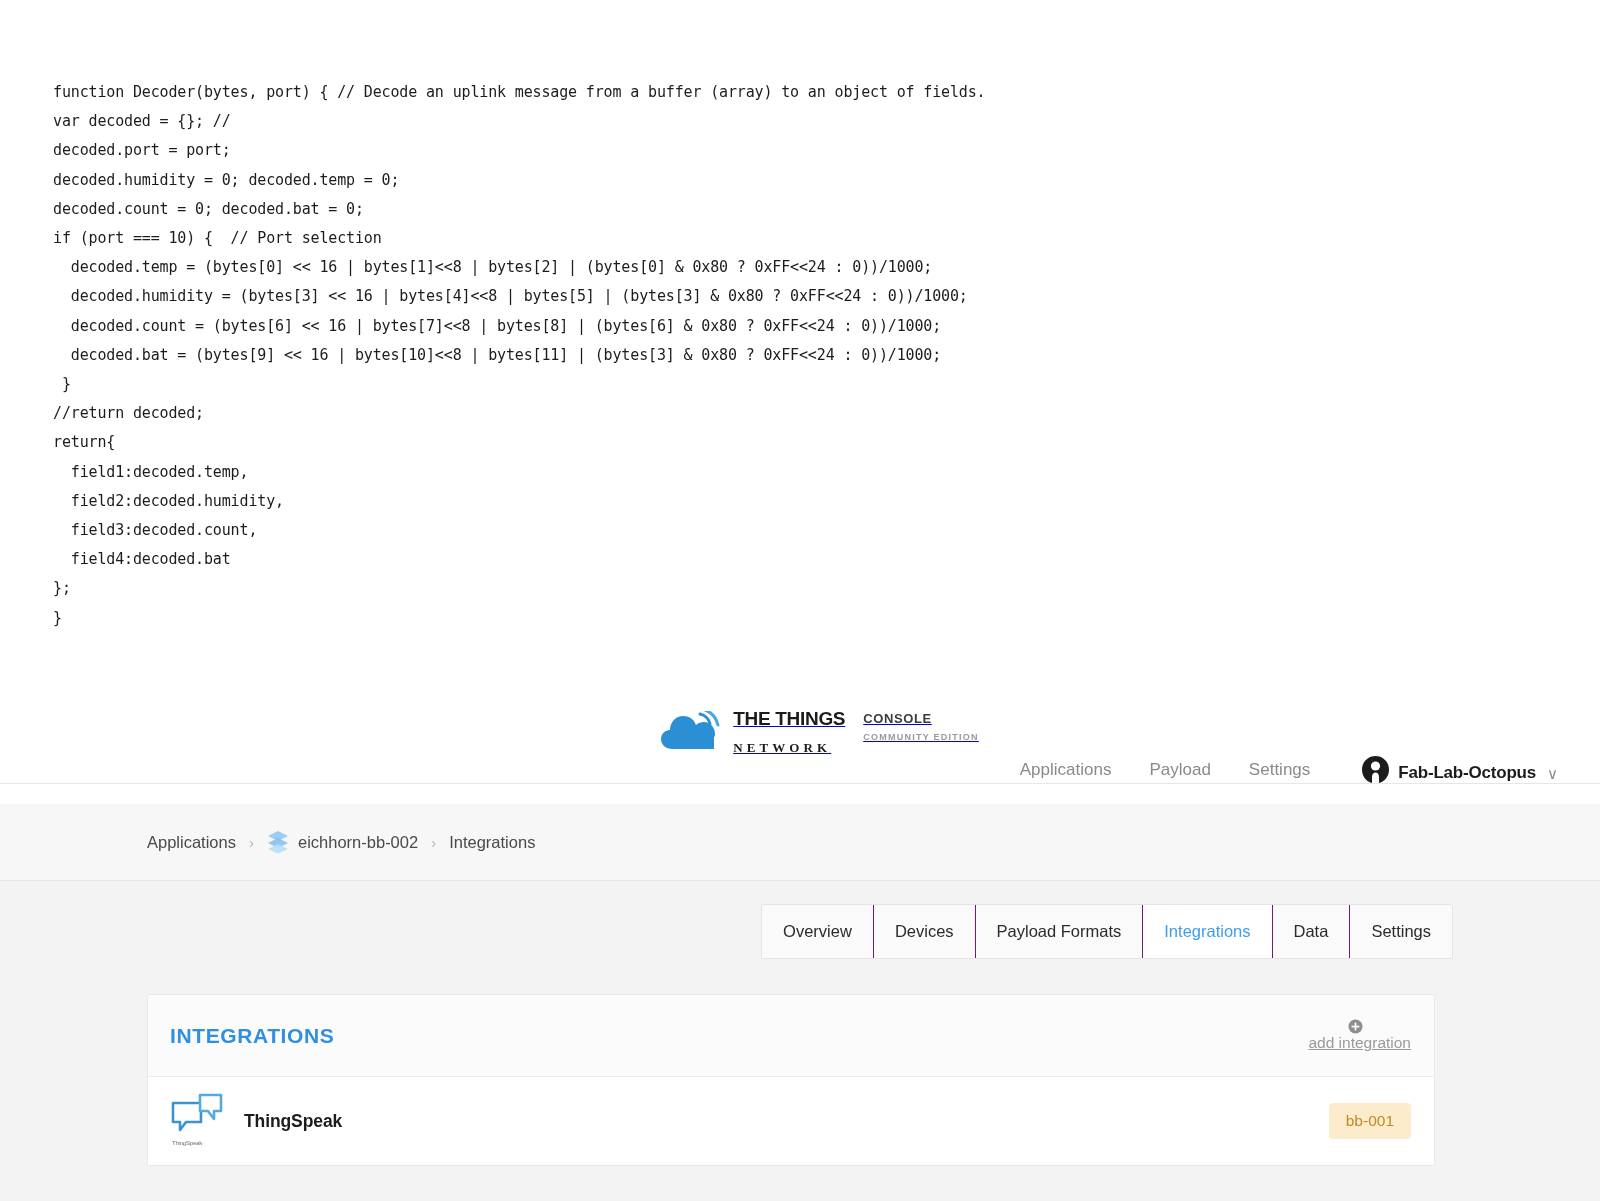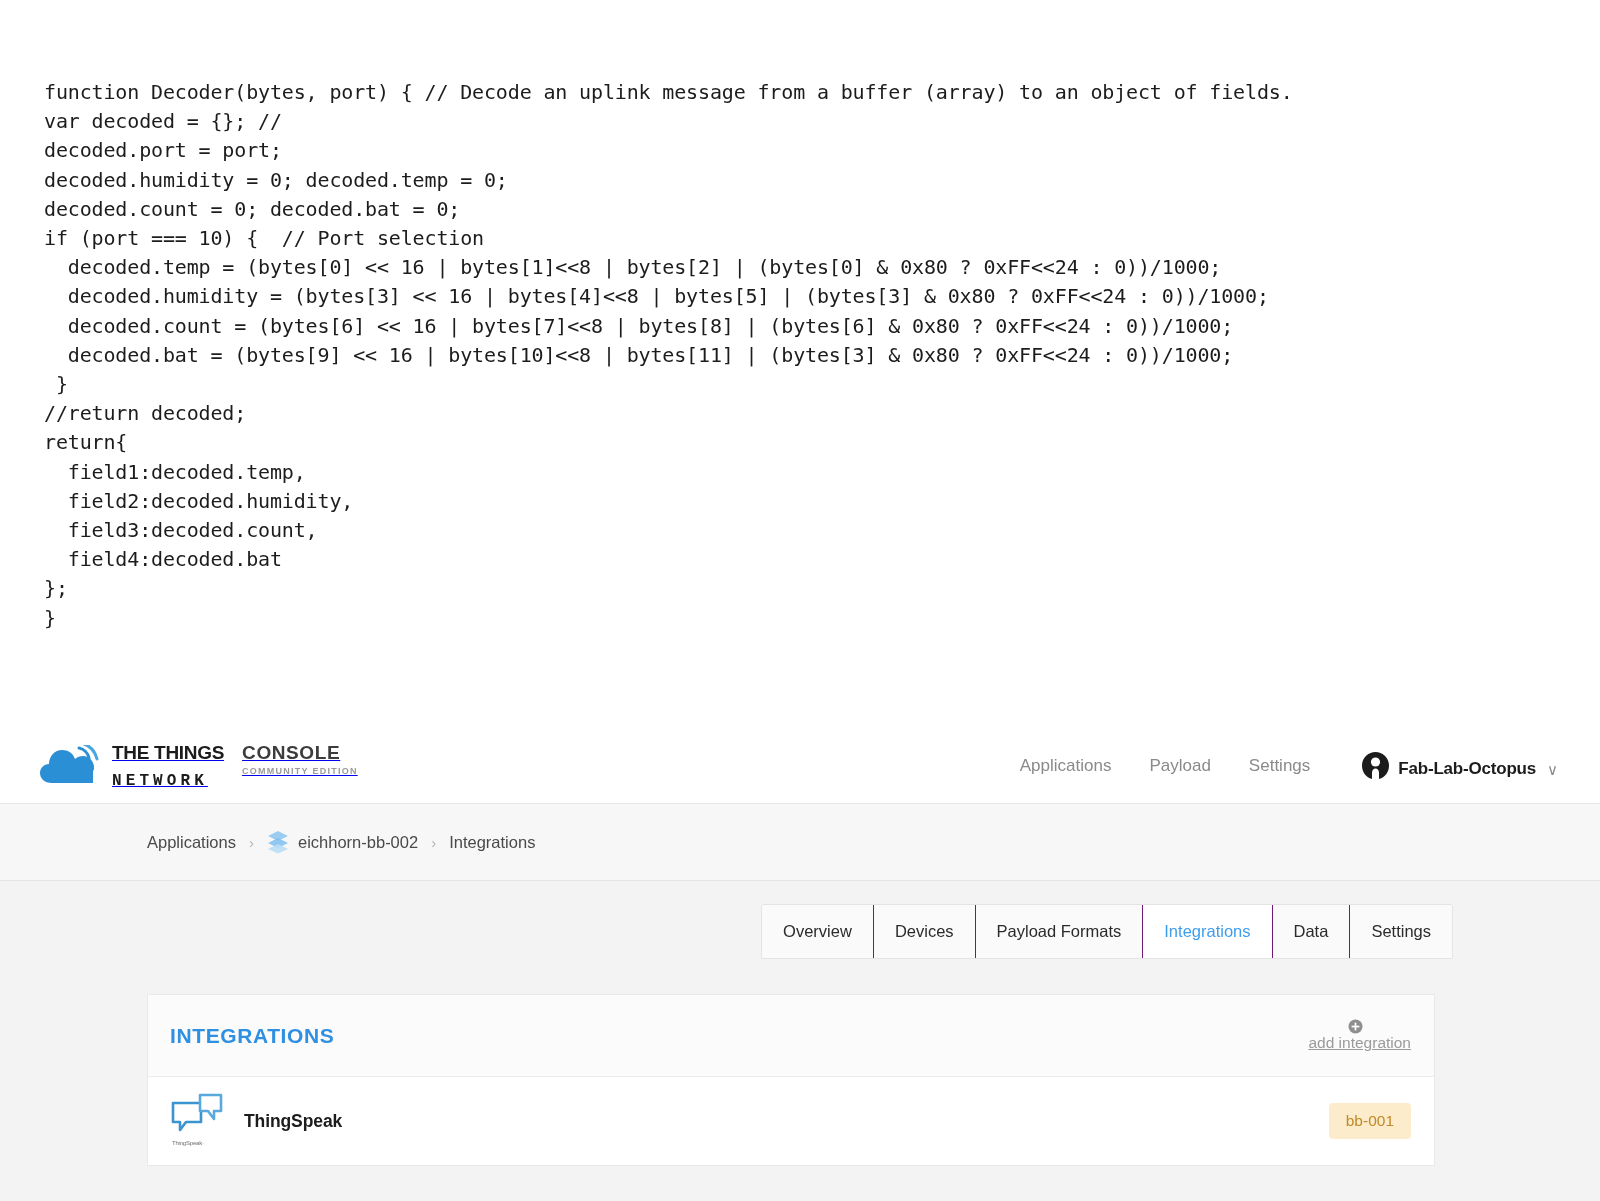--- a/index.html
+++ b/index.html
@@ -19,45 +19,46 @@
   
   .code-region {
     position: absolute;
     left: 0; top: 0;
     width: 1600px;
     height: 715px;
     background: #ffffff;
   }
   .code-block {
     position: absolute;
-    left: 44px;
+    left: 53px;
     top: 78px;
     font-family: "DejaVu Sans Mono", "Liberation Mono", monospace;
-    font-size: 20px;
+    font-size: 15px;
     line-height: 29.2px;
     color: #1c1c1c;
     white-space: pre;
     letter-spacing: -0.15px;
   }
   .code-line {
     white-space: pre;
     min-height: 29.2px;
   }
 
   
   .ttn-header {
     position: absolute;
     left: 0;
-    top: 728px;
+    top: 708px;
     width: 1600px;
     height: 75px;
     background: #ffffff;
     border-bottom: 1px solid #e6e6e6;
     display: flex;
     align-items: center;
+    flex-direction: column;
   }
   .logo-wrap {
     display: flex;
     align-items: center;
     margin-left: 40px;
     height: 100%;
   }
   .cloud-icon {
     width: 62px;
     height: 42px;
@@ -76,36 +77,36 @@
   }
   .logo-ttn .l1 {
     font-family: "Liberation Sans", sans-serif;
     font-weight: bold;
     font-size: 19px;
     letter-spacing: -0.3px;
     color: #1c1c1c;
     line-height: 19px;
   }
   .logo-ttn .l2 {
-    font-family: Liberation Mono, monospace;
-    font-weight: bold;
-    font-size: 16px;
+    font-family: Liberation Serif, serif;
+    font-weight: bold;
+    font-size: 13px;
     letter-spacing: 4.1px;
     color: #1c1c1c;
     line-height: 15px;
     margin-top: 12px;
   }
   .logo-console {
     display: flex;
     flex-direction: column;
   }
   .logo-console .c1 {
     font-family: "Liberation Sans", sans-serif;
     font-weight: bold;
-    font-size: 19px;
+    font-size: 13px;
     letter-spacing: 0.6px;
     color: #3c3c3c;
     line-height: 19px;
   }
   .logo-console .c2 {
     font-family: "Liberation Sans", sans-serif;
     font-weight: bold;
     font-size: 9px;
     letter-spacing: 1.25px;
     color: #9a9a9a;

